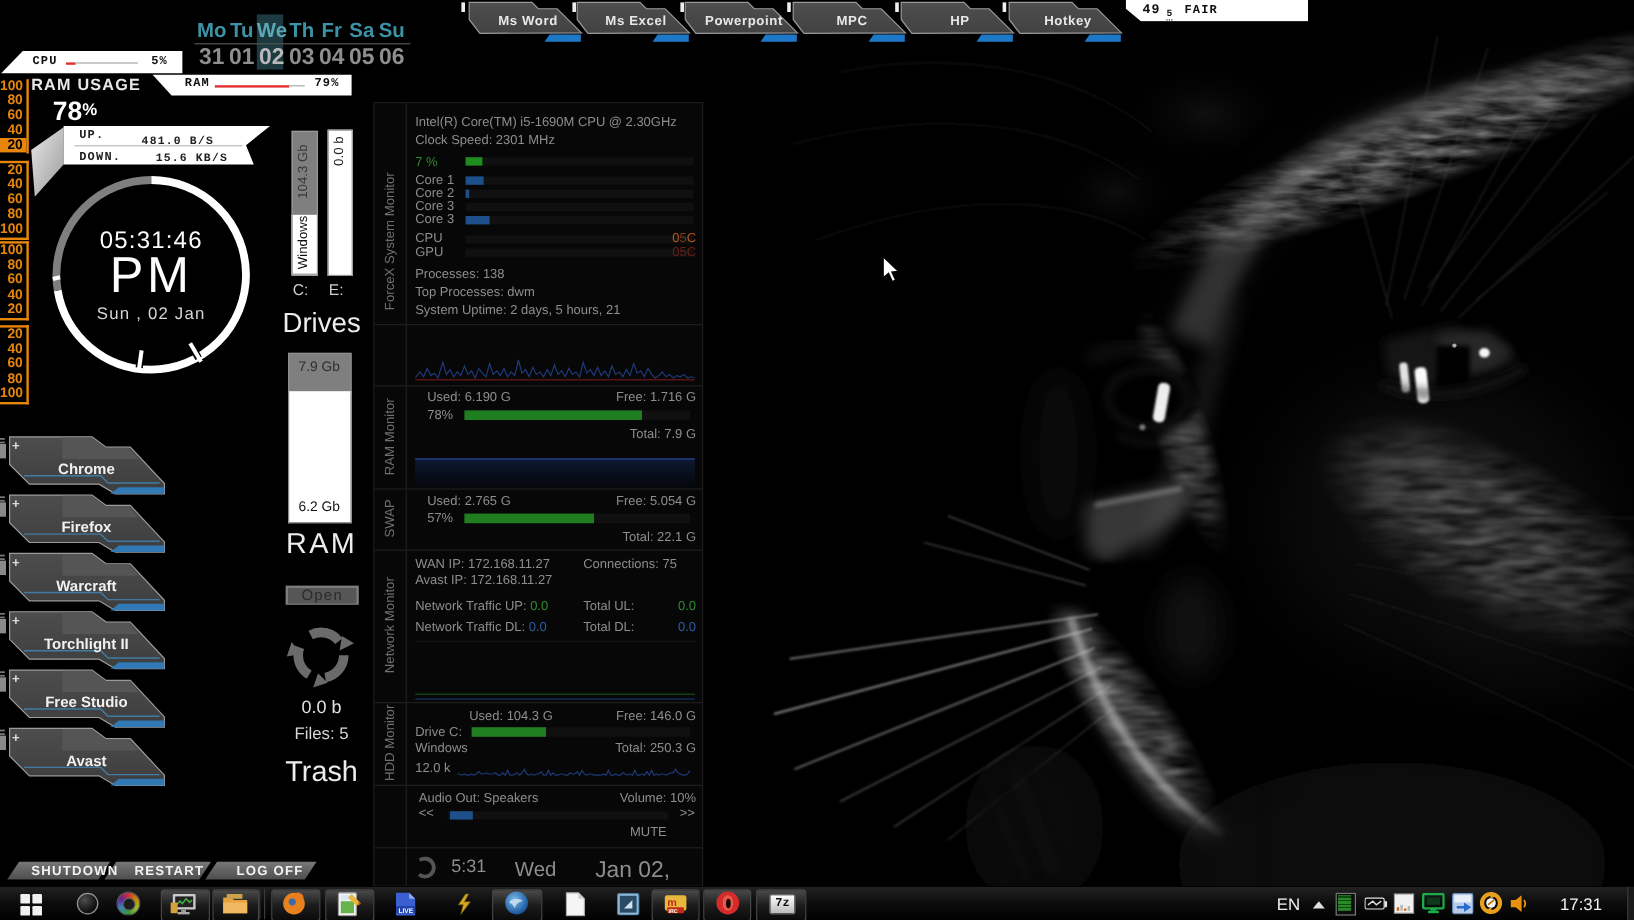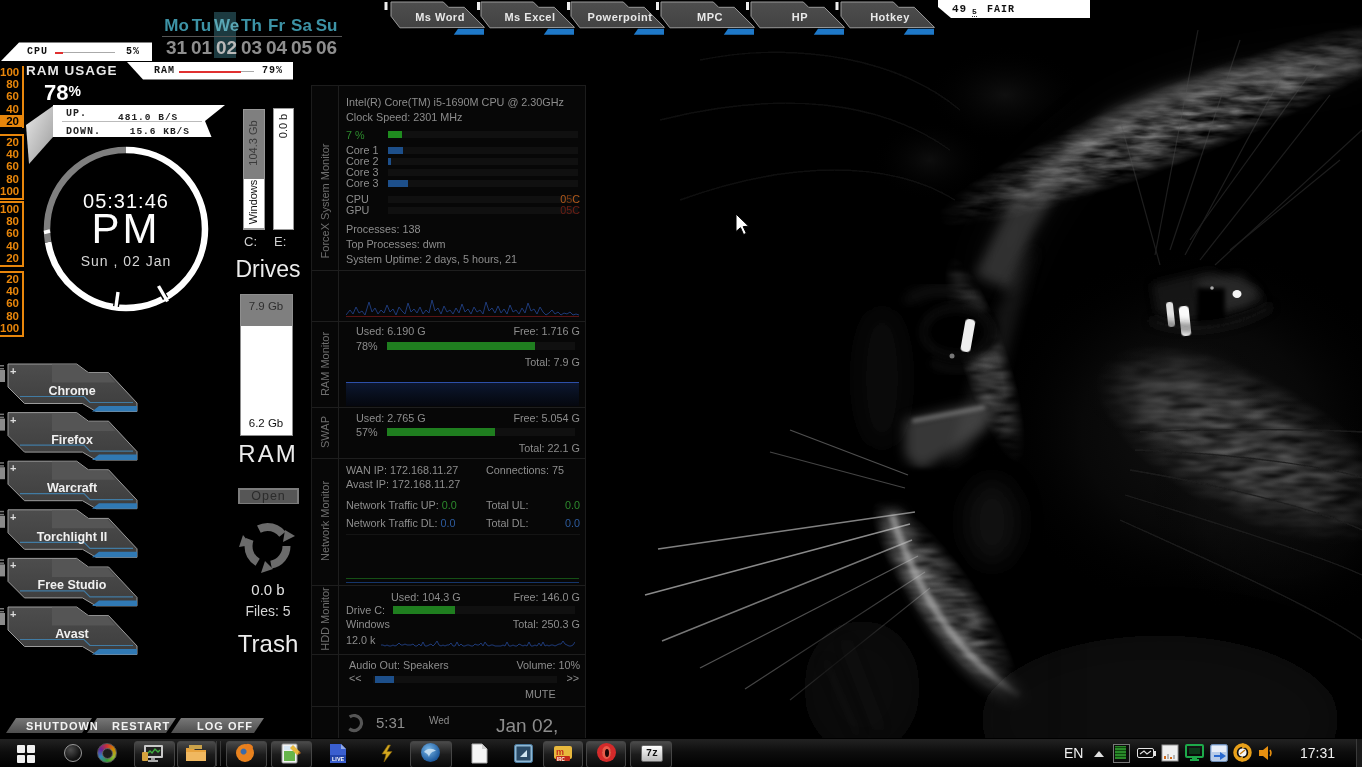--- a/index.html
+++ b/index.html
@@ -501,21 +501,21 @@
 <div class="abs" style="left:37px;top:586px">&lt;&lt;</div>
 <div class="trk" style="left:61px;top:590px;width:184px;height:7px"></div>
 <div class="abs" style="left:63px;top:590px;width:19px;height:7px;background:#1d4f8a"></div>
 <div class="abs" style="right:6px;top:586px">&gt;&gt;</div>
 <div class="abs" style="left:213px;top:602px">MUTE</div>
 
 <svg class="abs" style="left:32px;top:627px" width="20" height="20" viewBox="0 0 20 20">
 <circle cx="10" cy="10" r="7.5" fill="none" stroke="#555" stroke-width="3.2" stroke-dasharray="33 14" transform="rotate(-125 10 10)"></circle>
 </svg>
 <div class="abs" style="left:64px;top:628px;font-size:15px">5:31</div>
-<div class="abs" style="left:117px;top:629px;font-size:10px">Wed</div>
+<div class="abs" style="left:117px;top:629px;font-size:17px">Wed</div>
 <div class="abs" style="left:184px;top:629px;font-size:19px">Jan 02, 2013</div>
 </div>
 
 <div class="abs" style="left:0;top:738px;width:1362px;height:29px;background:linear-gradient(180deg,#222 0,#0d0d0d 45%,#000 100%);border-top:1px solid #000">
 
 <div class="abs" style="left:17px;top:6px;width:8px;height:8px;background:#f0f0f0;border-radius:1px"></div>
 <div class="abs" style="left:27px;top:6px;width:8px;height:8px;background:#f0f0f0;border-radius:1px"></div>
 <div class="abs" style="left:17px;top:16px;width:8px;height:8px;background:#f0f0f0;border-radius:1px"></div>
 <div class="abs" style="left:27px;top:16px;width:8px;height:8px;background:#f0f0f0;border-radius:1px"></div>
 

